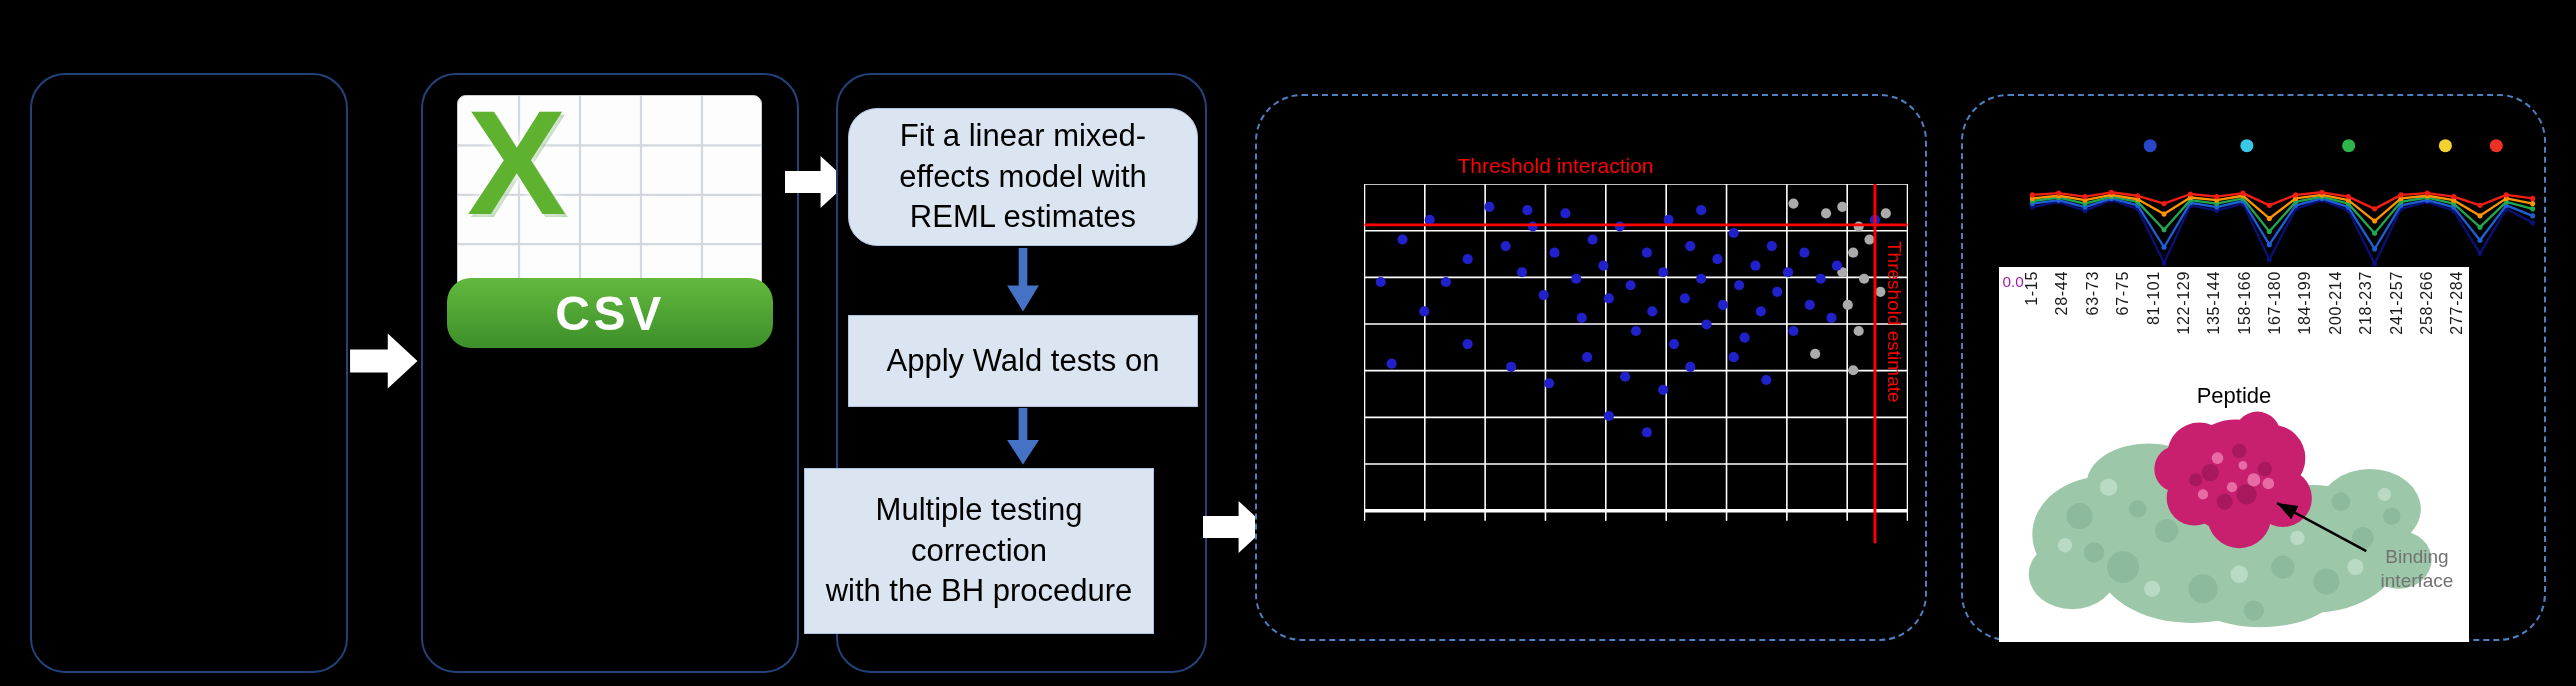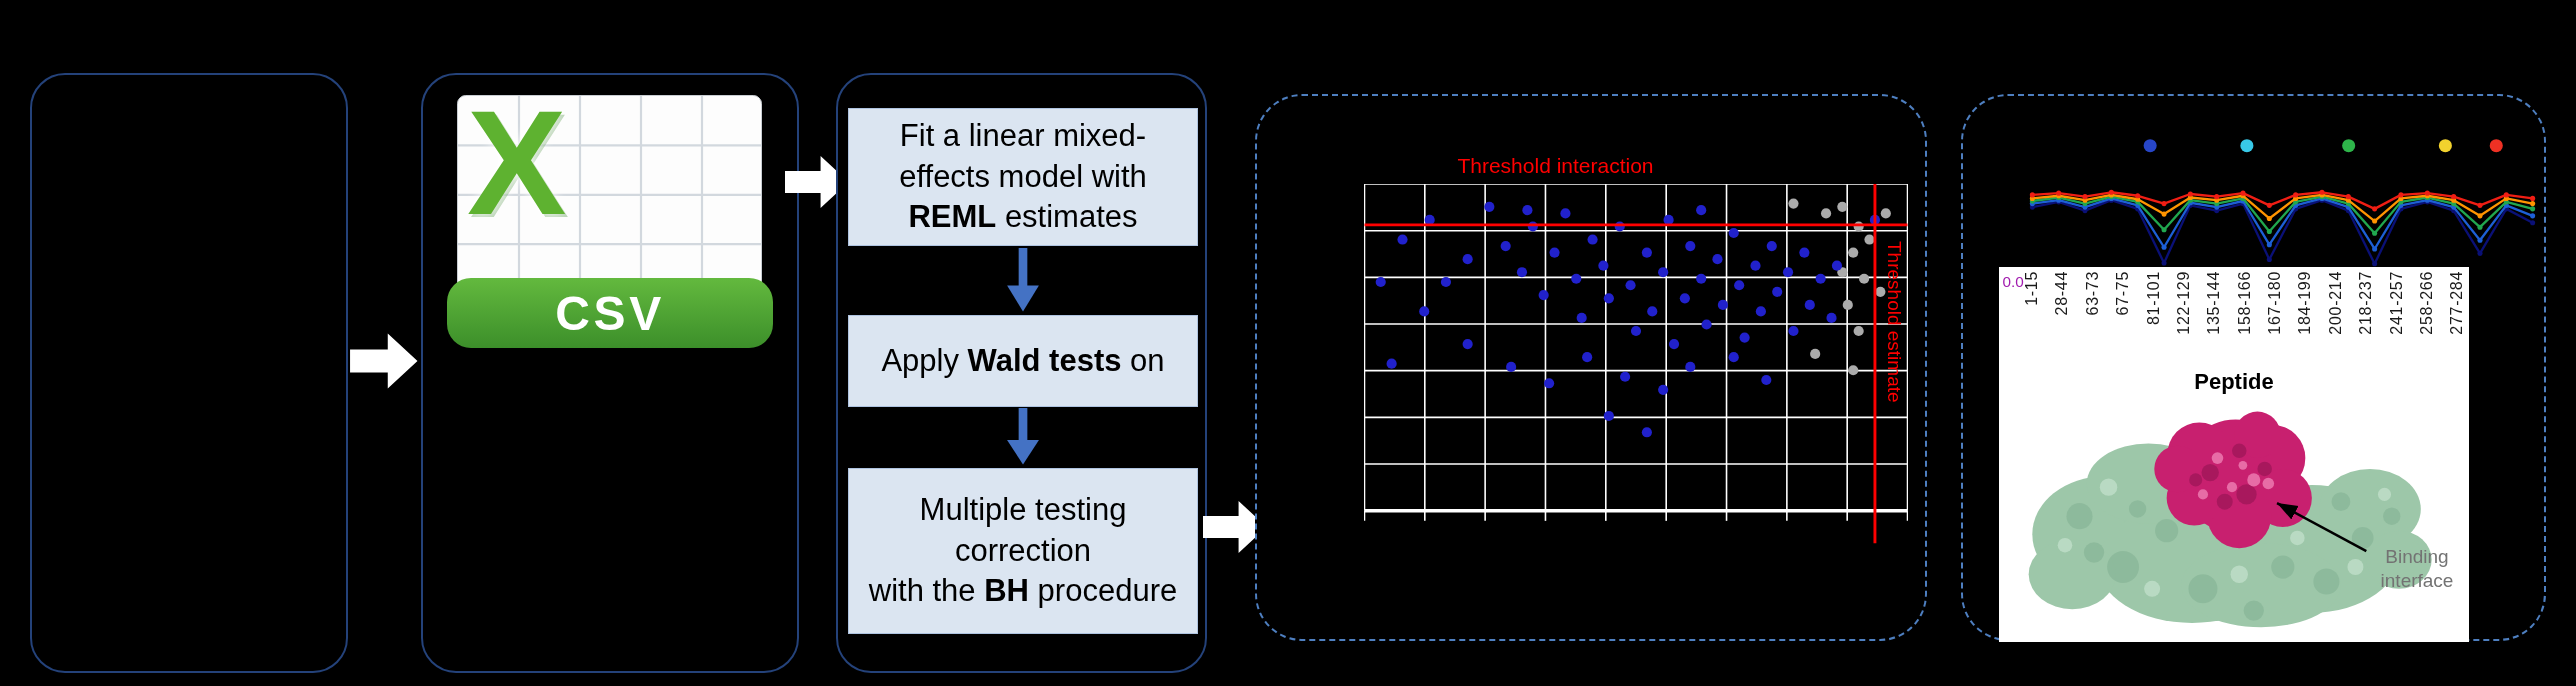--- a/index.html
+++ b/index.html
@@ -9,42 +9,42 @@
   .stage > *{position:absolute;}
   .panel{background:#000;}
   .panel.solid{border:2.9px solid #24427a;border-radius:35px;}
   .panel.dashed{border:2.2px dashed #4e7fc0;border-radius:47px;}
   .flow-arrow polygon{fill:#ffffff;}
   .down-arrow line{stroke:#4472c4;stroke-width:12;}
   .down-arrow polygon{fill:#4472c4;}
   .step{background:#dbe5f1;border:1.5px solid #aec3e0;display:flex;flex-direction:column;
         justify-content:center;align-items:center;color:#000;font-size:31px;line-height:1.32;
         text-align:center;}
-  .step .bold{font-weight:bold;}
+  .step .bold{font-weight:normal;}
   
   .csv{width:326px;height:270px;}
   .csv-sheet{position:absolute;left:10.2px;top:0;width:305px;height:247px;background:#fdfdfd;
              border:1.5px solid #c8cdd2;border-radius:8.7px;overflow:hidden;}
   .csv-grid{position:absolute;left:0;top:0;}
   .csv-x{position:absolute;left:8.7px;top:-19px;font-size:149px;font-weight:800;color:#5eb230;
          text-shadow:0 0 11.6px #ffffff,2.9px 2.9px 0 rgba(46,125,31,.35);}
   .csv-banner{position:absolute;left:0;top:183px;width:326px;height:70px;
               background:linear-gradient(#63b93e,#3c8f2a);border-radius:24px;display:flex;
               align-items:center;justify-content:center;color:#fff;font-weight:bold;
               font-size:48px;letter-spacing:3.6px;}
   
   .scatter-title{color:#ff0000;font-size:21px;text-align:center;width:305px;}
   .v-threshold-label{color:#ff0000;font-size:19px;writing-mode:vertical-rl;}
   
   .whitebox{background:#ffffff;}
   .pep{position:absolute;top:4.4px;writing-mode:vertical-rl;transform:rotate(180deg);
        font-size:16px;color:#1a1a1a;letter-spacing:0.7px;}
   .ytick{position:absolute;left:3.6px;top:5.8px;font-size:15.3px;color:#a21caf;}
-  .axis-label{position:absolute;left:0;top:102px;width:100%;text-align:center;
-              font-size:22px;color:#000;font-weight:bold;}
+  .axis-label{position:absolute;left:0;top:116px;width:100%;text-align:center;
+              font-size:22px;color:#000;}
   .annotation{position:absolute;left:367px;top:278px;width:102px;text-align:center;
               font-size:19px;line-height:1.25;color:#737373;}
 </style>
 </head>
 <body>
 
 <div class="stage">
 
   <div class="panel solid" style="left:30px;top:73px;width:318px;height:600px;"></div>
 
@@ -74,41 +74,41 @@
       <span>CSV</span>
     </div>
   </div>
 
   <svg class="flow-arrow" style="left:785px;top:153px;" width="65" height="58" viewBox="0 0 95 80">
     <polygon points="0,24 52,24 52,2 93,40 52,78 52,56 0,56"></polygon>
   </svg>
 
   <div class="panel solid" style="left:836px;top:73px;width:371px;height:600px;"></div>
 
-  <div class="step" style="left:848px;top:108px;width:350px;height:138px;">
+  <div class="step" style="left:848px;top:108px;width:350px;height:138px;border-radius:29px;">
       <div class="step-line"><span>Fit a linear mixed-</span></div>
       <div class="step-line"><span>effects model with</span></div>
       <div class="step-line"><span class="bold">REML</span><span> estimates</span></div>
     </div>
 
   <svg class="down-arrow" style="left:1001px;top:248px;" width="44" height="65" viewBox="0 0 60 90">
     <line x1="30" y1="0" x2="30" y2="56"></line>
       <polygon points="8,52 52,52 30,88"></polygon>
   </svg>
 
   <div class="step" style="left:848px;top:315px;width:350px;height:92px;">
       <div class="step-line"><span>Apply </span><span class="bold">Wald tests</span><span> on</span></div>
     </div>
 
   <svg class="down-arrow" style="left:1001px;top:408px;" width="44" height="58" viewBox="0 0 60 80">
     <line x1="30" y1="0" x2="30" y2="48"></line>
       <polygon points="8,44 52,44 30,78"></polygon>
   </svg>
 
-  <div class="step" style="left:848px;top:468px;width:350px;height:166px;">
+  <div class="step" style="left:804px;top:468px;width:350px;height:166px;">
       <div class="step-line"><span>Multiple testing</span></div>
       <div class="step-line"><span>correction</span></div>
       <div class="step-line"><span>with the </span><span class="bold">BH</span><span> procedure</span></div>
     </div>
 
   <svg class="flow-arrow" style="left:1203px;top:498px;" width="65" height="58" viewBox="0 0 95 80">
     <polygon points="0,24 52,24 52,2 93,40 52,78 52,56 0,56"></polygon>
   </svg>
 
   <div class="panel dashed" style="left:1255px;top:94px;width:672px;height:547px;"></div>

